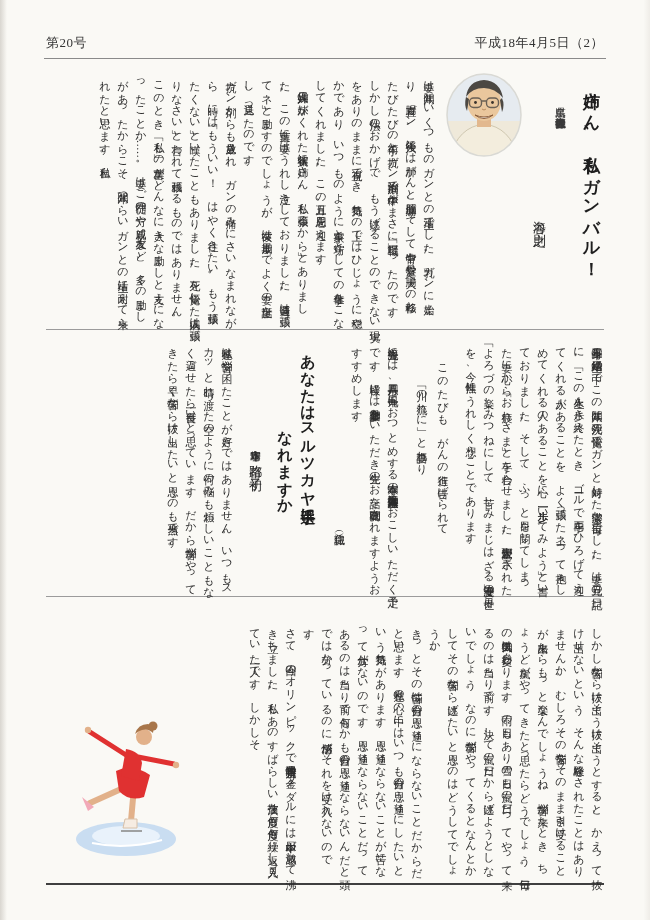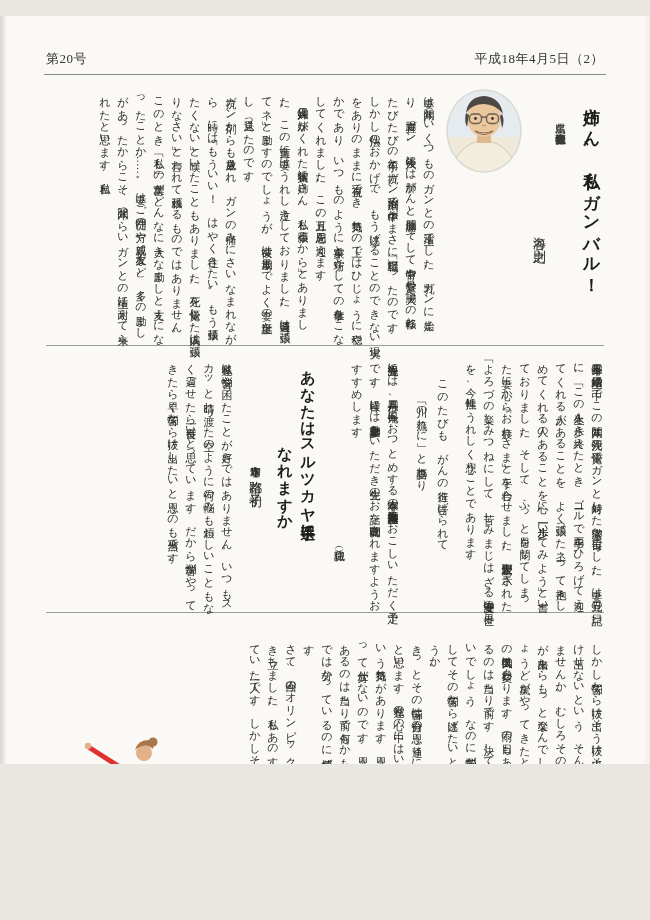--- a/index.html
+++ b/index.html
@@ -1,19 +1,19 @@
 <!DOCTYPE html>
 <html lang="ja"><head>
 <meta charset="utf-8">
 <style>
   html,body{margin:0;padding:0;background:#e9e7e2;}
   .page{
     position:relative;
-    width:650px;height:748px;
-    margin:16px auto;
+    width:650px;height:920px;
+    margin:0 auto;
     box-sizing:border-box;
     padding:0 44px;
     background:linear-gradient(90deg,#d9d6d0 0,#faf9f5 7px,#faf9f5 99%,#efede8 100%);
     color:#2b2b2b;
     font-family:"Liberation Serif","DejaVu Serif",serif;
     overflow:hidden;
   }
   .header{
     display:flex;justify-content:space-between;align-items:flex-end;
     padding:34px 2px 6px 2px;

